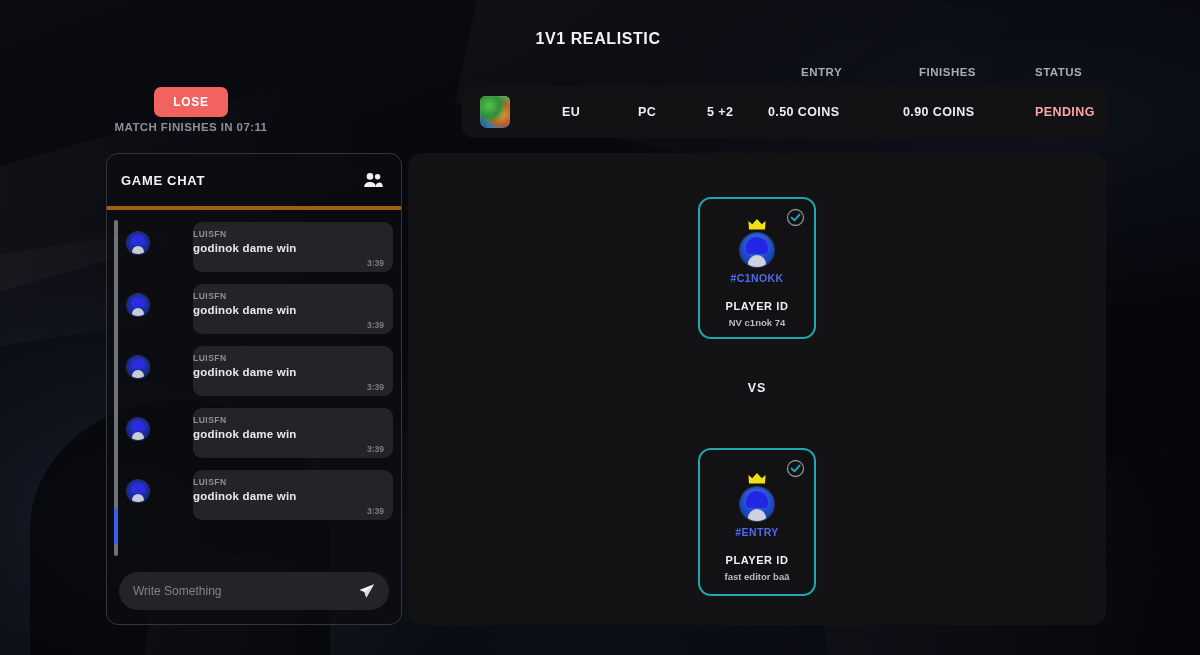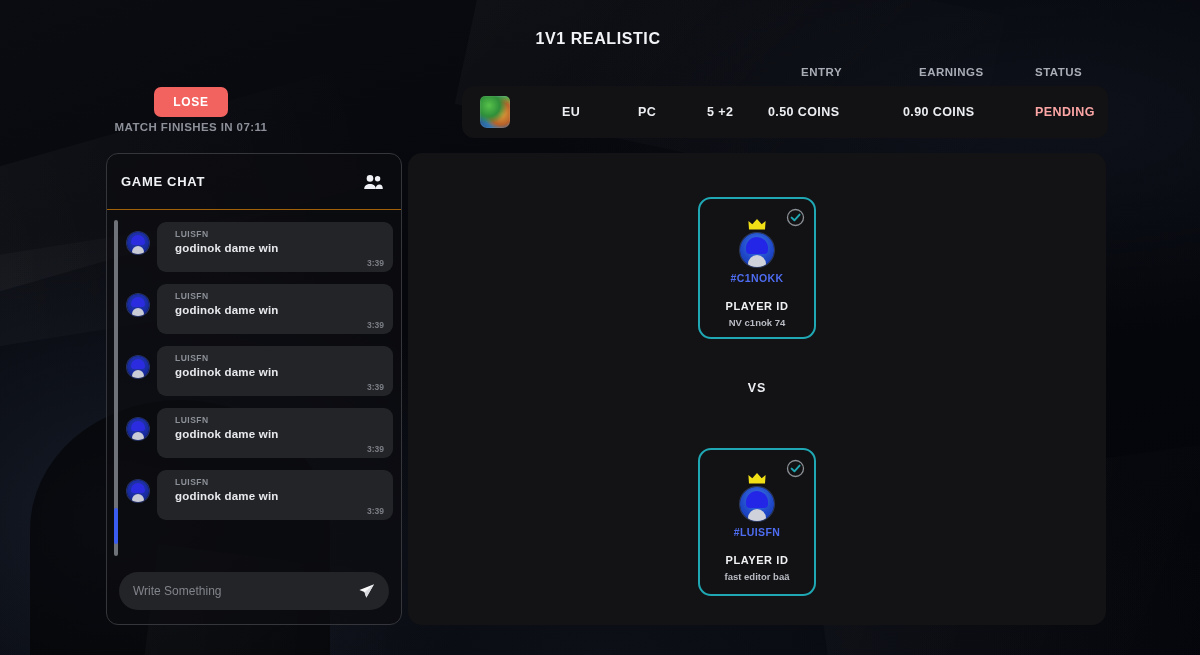--- a/index.html
+++ b/index.html
@@ -98,21 +98,21 @@
   
   .chat-panel {
     position: absolute; left: 106px; top: 153px;
     width: 296px; height: 472px;
     background: rgba(12,13,16,0.72);
     border: 1px solid #34363c; border-radius: 12px;
     display: flex; flex-direction: column; overflow: hidden;
   }
   .chat-header {
     height: 56px; flex: 0 0 56px;
-    border-bottom: 1px solid #a16207;
+    border-bottom: 4px solid #a16207;
     display: flex; align-items: center; justify-content: space-between;
     padding: 0 18px 0 14px;
     text-align: center;
   }
   .chat-title { color: #f1f2f5; font-size: 13px; font-weight: 700; letter-spacing: 0.7px; }
   .people-icon { width: 20px; height: 16px; display: block; }
 
   .chat-body {
     flex: 1 1 auto; position: relative;
     padding: 12px 8px 6px 20px;
@@ -136,21 +136,21 @@
   .msg-avatar::before {
     content: ""; position: absolute; left: 4px; top: 3px; width: 14px; height: 10px;
     border-radius: 7px 7px 3px 3px; background: #2b2ce0;
   }
   .msg-avatar::after {
     content: ""; position: absolute; left: 5px; bottom: 0; width: 12px; height: 8px;
     border-radius: 6px 6px 0 0; background: #c9ccd6;
   }
   .msg-bubble {
     flex: 1 1 auto; background: #232427; border-radius: 9px;
-    padding: 7px 10px 6px 18px; min-height: 50px; position: relative;
+    padding: 7px 10px 6px 0; min-height: 50px; position: relative; margin-left: 36px;
   }
   .msg-user { color: #8c9098; font-size: 8.5px; font-weight: 700; letter-spacing: 0.5px; }
   .msg-text { color: #e7e9ed; font-size: 11.5px; font-weight: 700; margin-top: 3px; letter-spacing: 0.2px; }
   .msg-time { position: absolute; right: 9px; bottom: 4px; color: #7b7e86; font-size: 8.5px; font-weight: 700; }
 
   .chat-input-wrap { flex: 0 0 auto; padding: 8px 12px 14px 12px; }
   .chat-input-box {
     height: 38px; background: #232427; border-radius: 19px;
     display: flex; align-items: center; padding: 0 14px;
   }
@@ -220,21 +220,21 @@
 
 <div class="page">
 
   <div class="header-title">1V1 REALISTIC</div>
 
   <button class="lose-btn">LOSE</button>
   <div class="match-timer">MATCH FINISHES IN 07:11</div>
 
   <div class="match-headers">
     <span class="mh-entry">ENTRY</span>
-    <span class="mh-earnings">EARNINGS</span>
+    <span class="mh-earnings">FINISHES</span>
     <span class="mh-status">STATUS</span>
   </div>
 
   <div class="match-row">
     <div class="game-thumb"></div>
     <span class="match-cell mc-region">EU</span>
     <span class="match-cell mc-platform">PC</span>
     <span class="match-cell mc-players">5 +2</span>
     <span class="match-cell mc-entry">0.50 COINS</span>
     <span class="match-cell mc-earnings">0.90 COINS</span>
@@ -345,19 +345,19 @@
           <path d="M1 11.6 0.4 3 4.3 6.2 9 0.9 13.7 6.2 17.6 3 17 11.6z" fill="#f2e017"></path>
         </svg>
       </span>
       <span class="verify-icon">
         <svg viewBox="0 0 19 19" width="19" height="19" xmlns="http://www.w3.org/2000/svg">
           <circle cx="9.5" cy="9.5" r="8" fill="none" stroke="#8b9096" stroke-width="1.3"></circle>
           <path d="M5.6 9.6 8.4 12.3 13.6 6.6" fill="none" stroke="#1fa8b4" stroke-width="1.9" stroke-linecap="round" stroke-linejoin="round"></path>
         </svg>
       </span>
       <div class="card-avatar"></div>
-      <div class="card-tag">#LUISFN</div>
+      <div class="card-tag">#ENTRY</div>
       <div class="card-label">PLAYER ID</div>
       <div class="card-value">fast editor baä</div>
     </div>
 
   </div>
 </div>
 
 </body></html>

